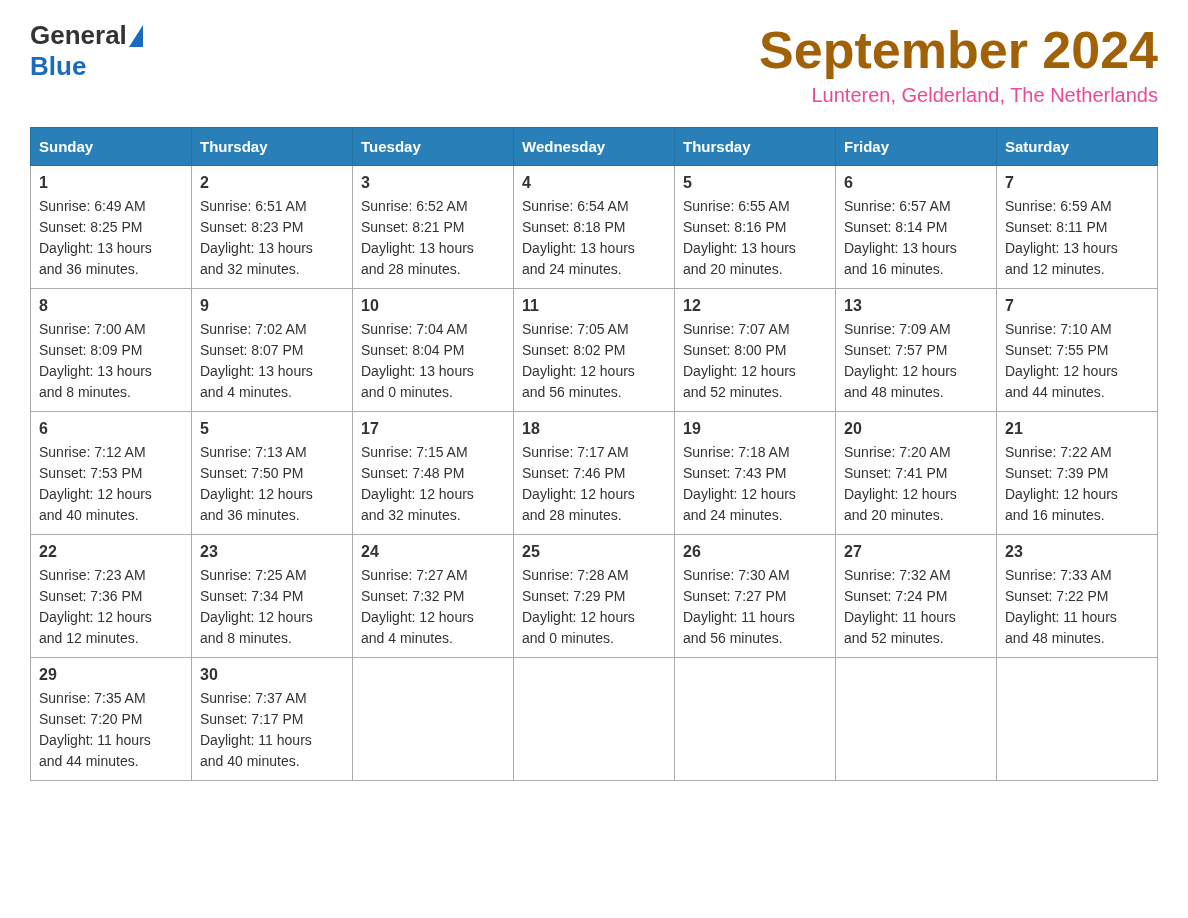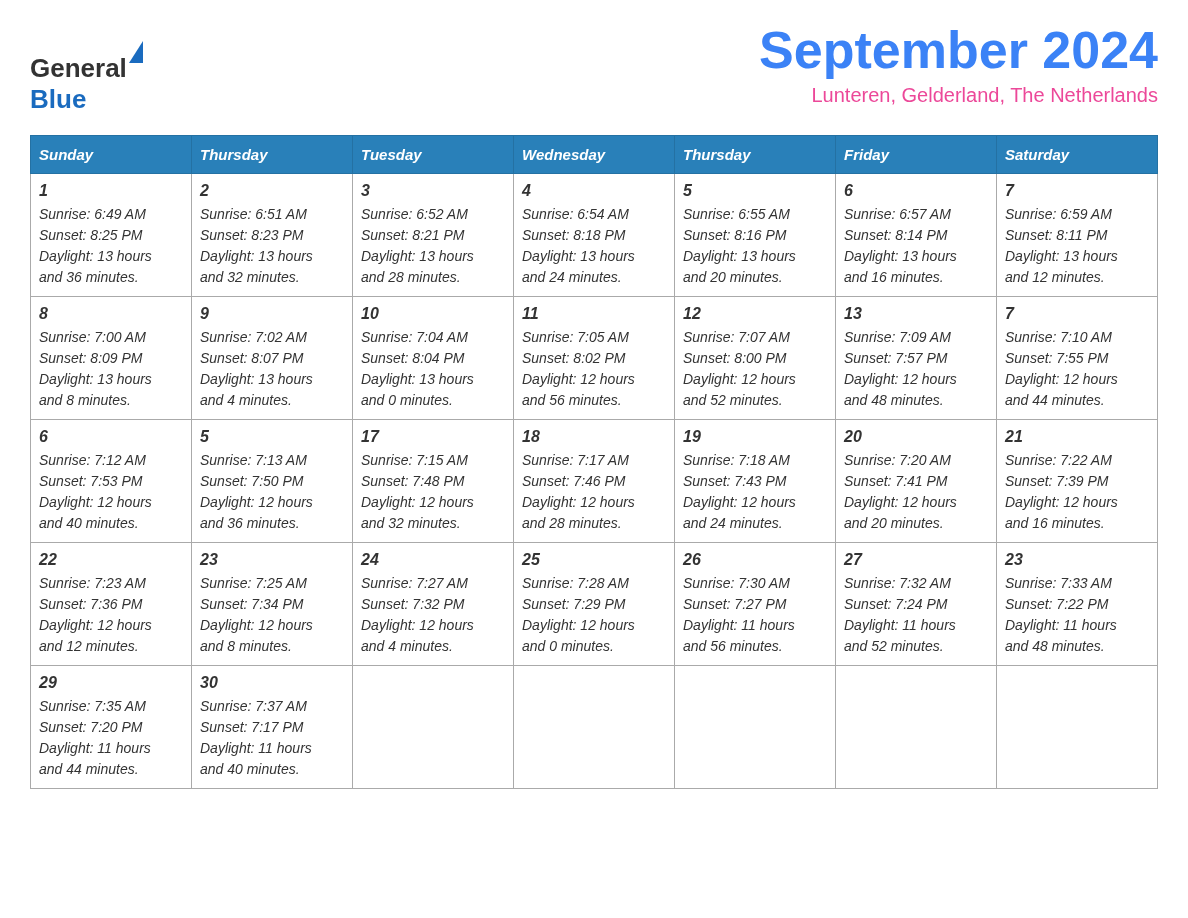--- a/index.html
+++ b/index.html
@@ -21,51 +21,50 @@
       flex-direction: column;
       align-items: flex-start;
     }
     .logo-text {
       display: flex;
       align-items: center;
       font-size: 26px;
       font-weight: bold;
       color: #333;
     }
-    .logo-general { color: #333; margin-top: 33px; }
+    .logo-general { color: #333; }
     .logo-triangle {
       width: 0;
       height: 0;
       border-left: 14px solid transparent;
       border-bottom: 22px solid #1a6bbf;
       margin: 0 2px;
       display: inline-block;
     }
     .logo-blue {
       color: #1a6bbf;
       font-size: 26px;
       font-weight: bold;
     }
     .title-block {
       text-align: right;
     }
     .month-title {
       font-size: 52px;
       font-weight: bold;
-      color: #3b82f6;
+      color: #a16207;
     }
     .location-title {
       font-size: 20px;
       color: #ec4899;
       margin-top: 4px;
     }
     .calendar {
       width: 100%;
       border-collapse: collapse;
-      font-style: italic;
     }
     .calendar thead tr th {
       background-color: #2980b9;
       color: #fff;
       padding: 10px 8px;
       text-align: left;
       font-size: 15px;
       font-weight: bold;
       border: 1px solid #2471a3;
     }

